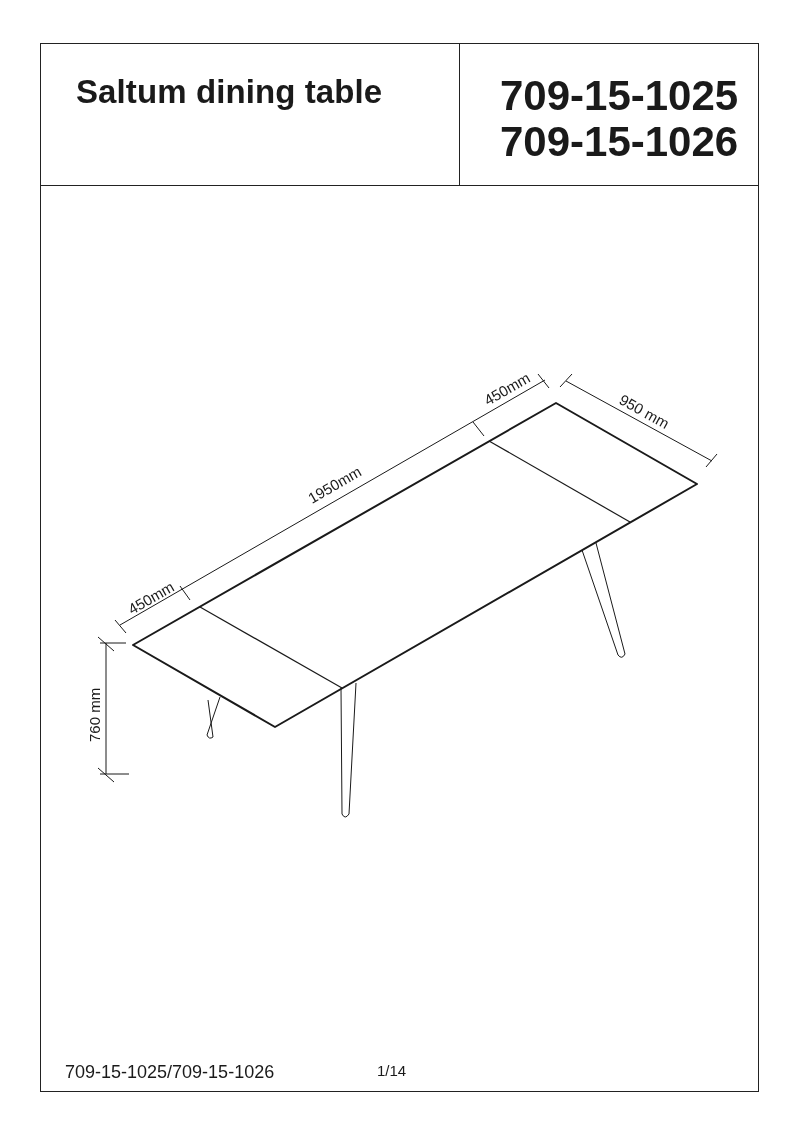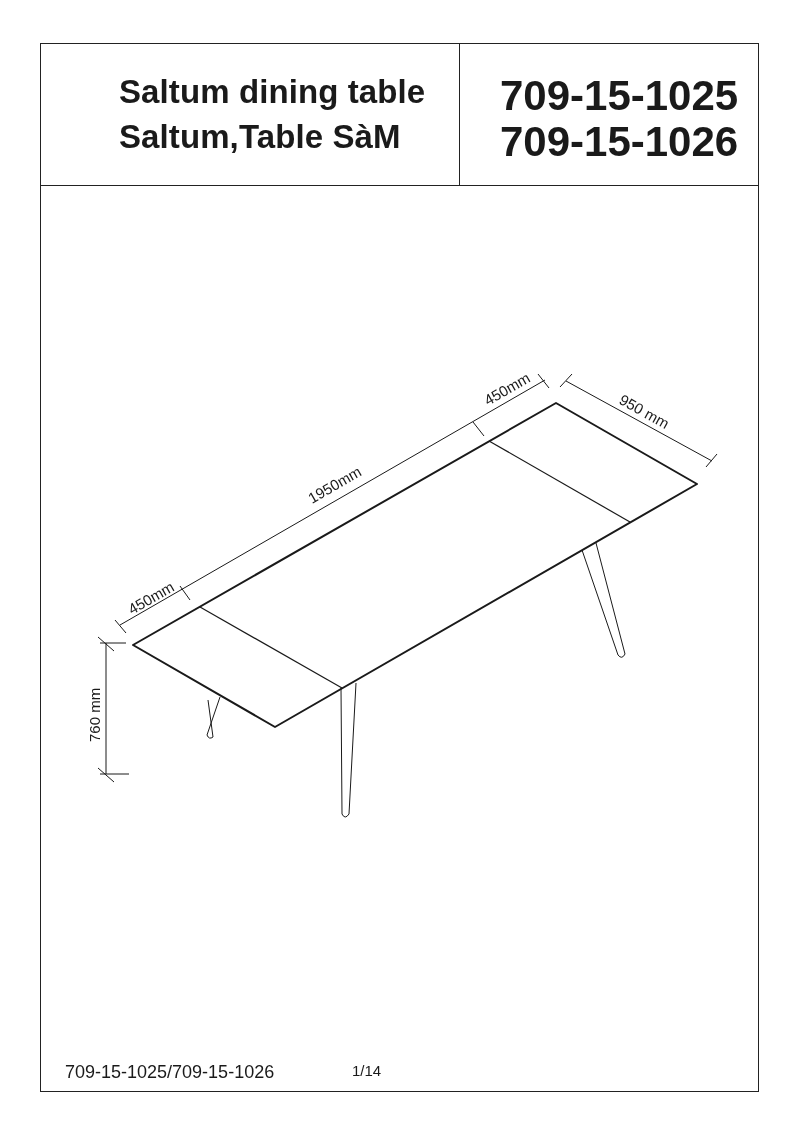--- a/index.html
+++ b/index.html
@@ -1,39 +1,38 @@
 <!DOCTYPE html>
 <html><head>
 <meta charset="utf-8">
 <style>
   html, body { margin: 0; padding: 0; background: #ffffff; }
   body { width: 802px; height: 1134px; position: relative; font-family: "Liberation Sans", sans-serif; color: #1a1a1a; overflow: hidden; }
   .frame { position: absolute; left: 40px; top: 43px; width: 719px; height: 1049px; border: 1.3px solid #222; box-sizing: border-box; }
   .header { position: absolute; left: 0; top: 0; width: 100%; height: 142px; border-bottom: 1.3px solid #222; box-sizing: border-box; }
   .header-left { position: absolute; left: 0; top: 0; width: 419px; height: 100%; border-right: 1.3px solid #222; box-sizing: border-box; }
   .header-right { position: absolute; left: 419px; top: 0; right: 0; height: 100%; }
-  .title { position: absolute; left: 35px; font-weight: bold; font-size: 33px; letter-spacing: 0.1px; white-space: nowrap; margin-left: 43px; }
+  .title { position: absolute; left: 35px; font-weight: bold; font-size: 33px; letter-spacing: 0.1px; white-space: nowrap; }
   .t1 { top: 29px; }
   .t2 { top: 74px; }
   .code { position: absolute; left: 40px; font-weight: bold; font-size: 42px; white-space: nowrap; }
   .c1 { top: 28px; }
   .c2 { top: 74px; }
   .drawing { position: absolute; left: 0; top: 0; }
   .footer-code { position: absolute; left: 24px; top: 1018px; font-size: 18px; }
-  .footer-page { position: absolute; left: 311px; top: 1018px; font-size: 15px; }
+  .footer-page { position: absolute; left: 336px; top: 1018px; font-size: 15px; }
   svg text { font-family: "Liberation Sans", sans-serif; font-size: 15px; fill: #1a1a1a; }
 </style>
 </head>
 <body>
 
 <div class="frame">
   <div class="header">
     <div class="header-left">
       <div class="title t1">Saltum dining table</div>
-      <div class="title t2">Saltum,Table SàM</div>
     </div>
     <div class="header-right">
       <div class="code c1">709-15-1025</div>
       <div class="code c2">709-15-1026</div>
     </div>
   </div>
 
   <div class="footer-code">709-15-1025/709-15-1026</div>
   <div class="footer-page">1/14</div>
 </div>

